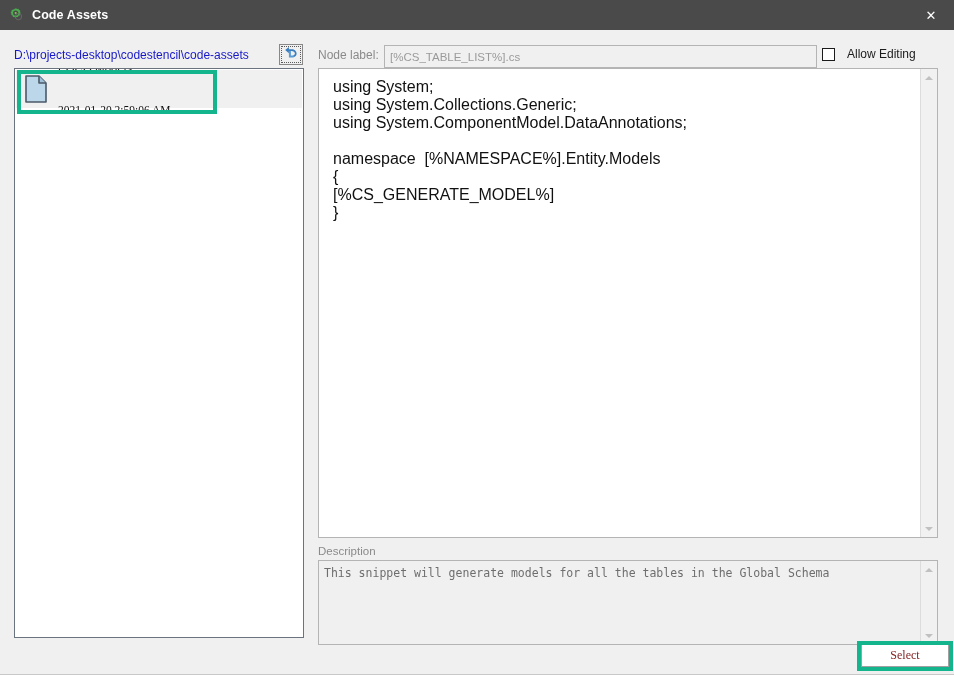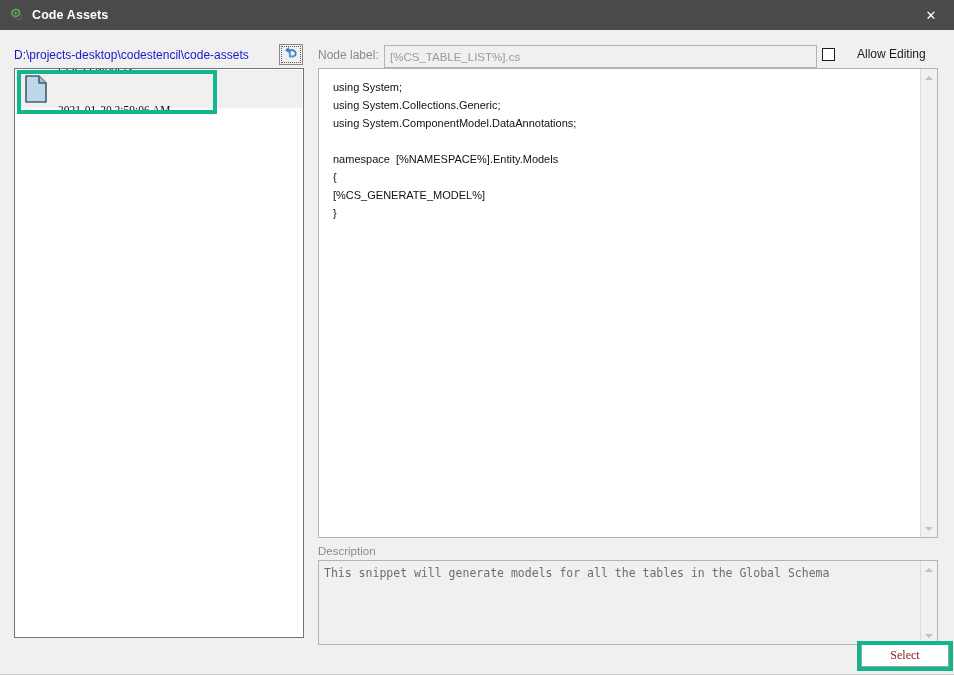--- a/index.html
+++ b/index.html
@@ -146,21 +146,21 @@
     font-size: 11.5px;
     color: #9a9a9a;
     padding: 8px 5px;
     outline: none;
   }
   .allow-edit-wrap {
     position: absolute;
     left: 822px; top: 47px;
     display: flex;
     align-items: center;
-    gap: 22px;
+    gap: 12px;
   }
   .checkbox {
     width: 13px; height: 13px;
     background: #ffffff;
     border: 1px solid #1b1b1b;
     box-sizing: border-box;
     cursor: pointer;
     flex: 0 0 auto;
   }
   .allow-edit-lbl {
@@ -177,21 +177,21 @@
     background: #ffffff;
     border: 1px solid #b4b4b4;
     box-sizing: border-box;
     overflow: hidden;
   }
   .code-text {
     position: absolute;
     left: 14px; top: 9px;
     margin: 0;
     font-family: "Liberation Sans", sans-serif;
-    font-size: 11px;
+    font-size: 16px;
     line-height: 18px;
     color: #111111;
     white-space: pre;
   }
 
   
   .vscroll {
     position: absolute;
     top: 0; right: 0;
     width: 17px;

